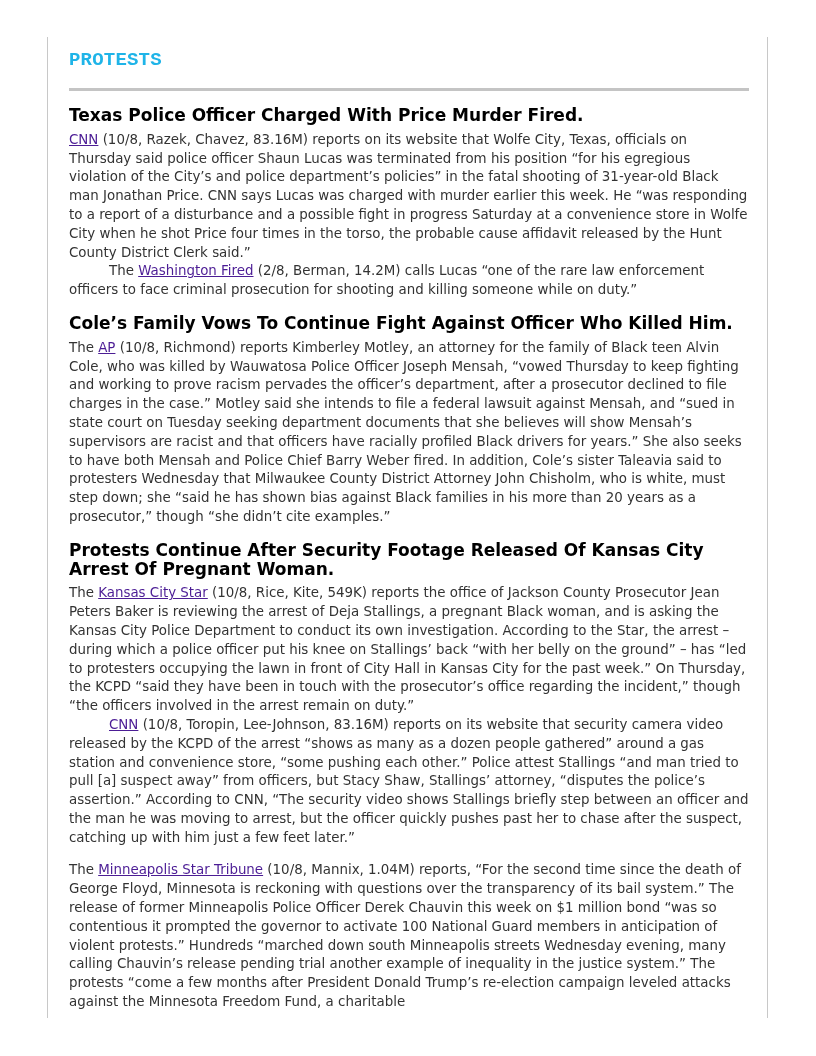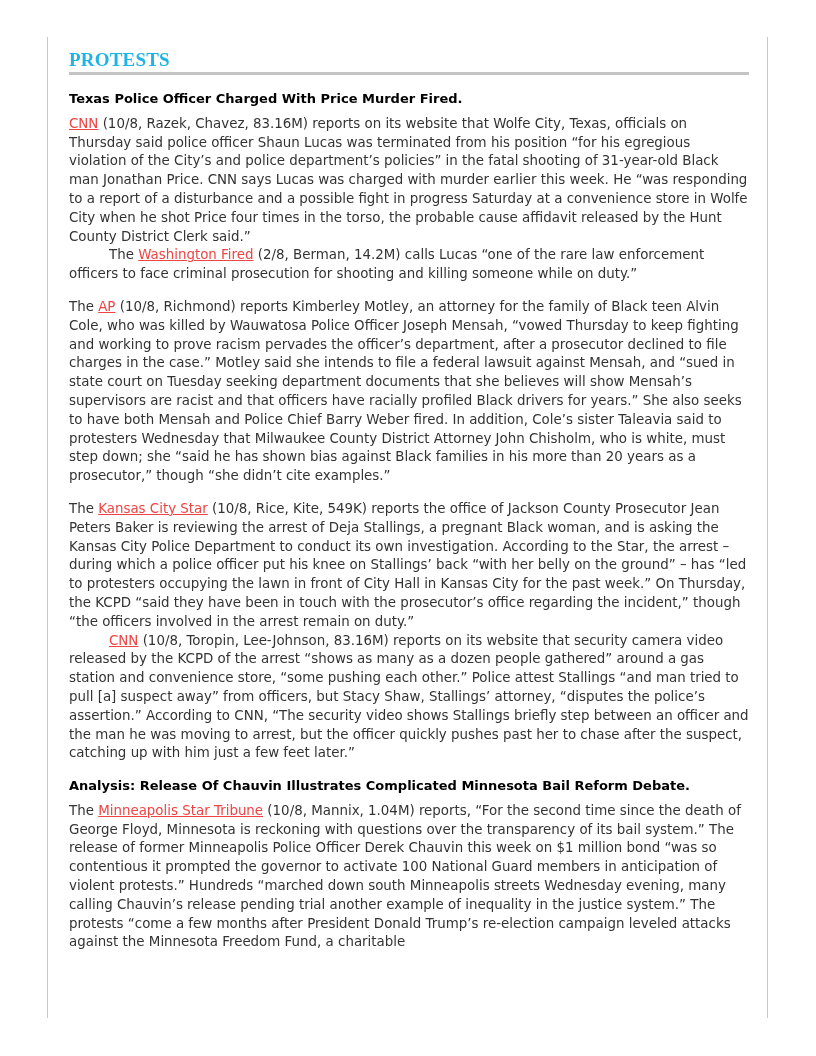--- a/index.html
+++ b/index.html
@@ -10,54 +10,55 @@
     box-sizing: border-box;
   }
   .content {
     position: absolute; left: 21px; top: 11px; width: 680px;
     font-family: "DejaVu Sans", sans-serif;
     color: #333333;
     font-size: 13.4px;
     line-height: 18.8px;
   }
   .section-title {
-    font-family: Liberation Serif, serif;
+    font-family: Liberation Mono, monospace;
     font-weight: bold; color: #1fb4e8; font-size: 19px; line-height: 24px;
-    padding-bottom: 0px; border-bottom: 3px solid #c4c4c4; margin: 0 0 15px 0;
+    padding-bottom: 16px; border-bottom: 3px solid #c4c4c4; margin: 0 0 15px 0;
     letter-spacing: 0.2px;
   }
   .headline {
-    font-weight: bold; color: #000000; font-size: 13px; line-height: 18.8px;
+    font-weight: bold; color: #000000; font-size: 17px; line-height: 18.8px;
     margin: 0 0 6px 0;
   }
   p { margin: 0; text-align: left; }
   p.indent { text-indent: 40px; }
   .article { margin-bottom: 14px; }
-  a { color: #ef4444; text-decoration: underline; }
+  a { color: #4c1d95; text-decoration: underline; }
 </style>
 </head>
 <body>
 
 <div class="page">
   <div class="content">
     <h2 class="section-title">PROTESTS</h2>
 
     <div class="article">
       <div class="headline">Texas Police Officer Charged With Price Murder Fired.</div>
       <p><span></span><a href="#">CNN</a><span> (10/8, Razek, Chavez, 83.16M) reports on its website that Wolfe City, Texas, officials on Thursday said police officer Shaun Lucas was terminated from his position “for his egregious violation of the City’s and police department’s policies” in the fatal shooting of 31-year-old Black man Jonathan Price. CNN says Lucas was charged with murder earlier this week. He “was responding to a report of a disturbance and a possible fight in progress Saturday at a convenience store in Wolfe City when he shot Price four times in the torso, the probable cause affidavit released by the Hunt County District Clerk said.”</span></p>
       <p class="indent"><span>The </span><a href="#">Washington Fired</a><span> (2/8, Berman, 14.2M) calls Lucas “one of the rare law enforcement officers to face criminal prosecution for shooting and killing someone while on duty.”</span></p>
     </div>
 
     <div class="article">
+      <div class="headline">Cole’s Family Vows To Continue Fight Against Officer Who Killed Him.</div>
       <p><span>The </span><a href="#">AP</a><span> (10/8, Richmond) reports Kimberley Motley, an attorney for the family of Black teen Alvin Cole, who was killed by Wauwatosa Police Officer Joseph Mensah, “vowed Thursday to keep fighting and working to prove racism pervades the officer’s department, after a prosecutor declined to file charges in the case.” Motley said she intends to file a federal lawsuit against Mensah, and “sued in state court on Tuesday seeking department documents that she believes will show Mensah’s supervisors are racist and that officers have racially profiled Black drivers for years.” She also seeks to have both Mensah and Police Chief Barry Weber fired. In addition, Cole’s sister Taleavia said to protesters Wednesday that Milwaukee County District Attorney John Chisholm, who is white, must step down; she “said he has shown bias against Black families in his more than 20 years as a prosecutor,” though “she didn’t cite examples.”</span></p>
     </div>
 
     <div class="article">
+      <div class="headline">Protests Continue After Security Footage Released Of Kansas City Arrest Of Pregnant Woman.</div>
       <p><span>The </span><a href="#">Kansas City Star</a><span> (10/8, Rice, Kite, 549K) reports the office of Jackson County Prosecutor Jean Peters Baker is reviewing the arrest of Deja Stallings, a pregnant Black woman, and is asking the Kansas City Police Department to conduct its own investigation. According to the Star, the arrest – during which a police officer put his knee on Stallings’ back “with her belly on the ground” – has “led to protesters occupying the lawn in front of City Hall in Kansas City for the past week.” On Thursday, the KCPD “said they have been in touch with the prosecutor’s office regarding the incident,” though “the officers involved in the arrest remain on duty.”</span></p>
       <p class="indent"><span></span><a href="#">CNN</a><span> (10/8, Toropin, Lee-Johnson, 83.16M) reports on its website that security camera video released by the KCPD of the arrest “shows as many as a dozen people gathered” around a gas station and convenience store, “some pushing each other.” Police attest Stallings “and man tried to pull [a] suspect away” from officers, but Stacy Shaw, Stallings’ attorney, “disputes the police’s assertion.” According to CNN, “The security video shows Stallings briefly step between an officer and the man he was moving to arrest, but the officer quickly pushes past her to chase after the suspect, catching up with him just a few feet later.”</span></p>
     </div>
 
     <div class="article">
-      <div class="headline">Analysis: Release Of Chauvin Illustrates Complicated Minnesota Bail Reform Debate.</div>
       <p><span>The </span><a href="#">Minneapolis Star Tribune</a><span> (10/8, Mannix, 1.04M) reports, “For the second time since the death of George Floyd, Minnesota is reckoning with questions over the transparency of its bail system.” The release of former Minneapolis Police Officer Derek Chauvin this week on $1 million bond “was so contentious it prompted the governor to activate 100 National Guard members in anticipation of violent protests.” Hundreds “marched down south Minneapolis streets Wednesday evening, many calling Chauvin’s release pending trial another example of inequality in the justice system.” The protests “come a few months after President Donald Trump’s re-election campaign leveled attacks against the Minnesota Freedom Fund, a charitable</span></p>
     </div>
   </div>
 </div>
 
 </body></html>

